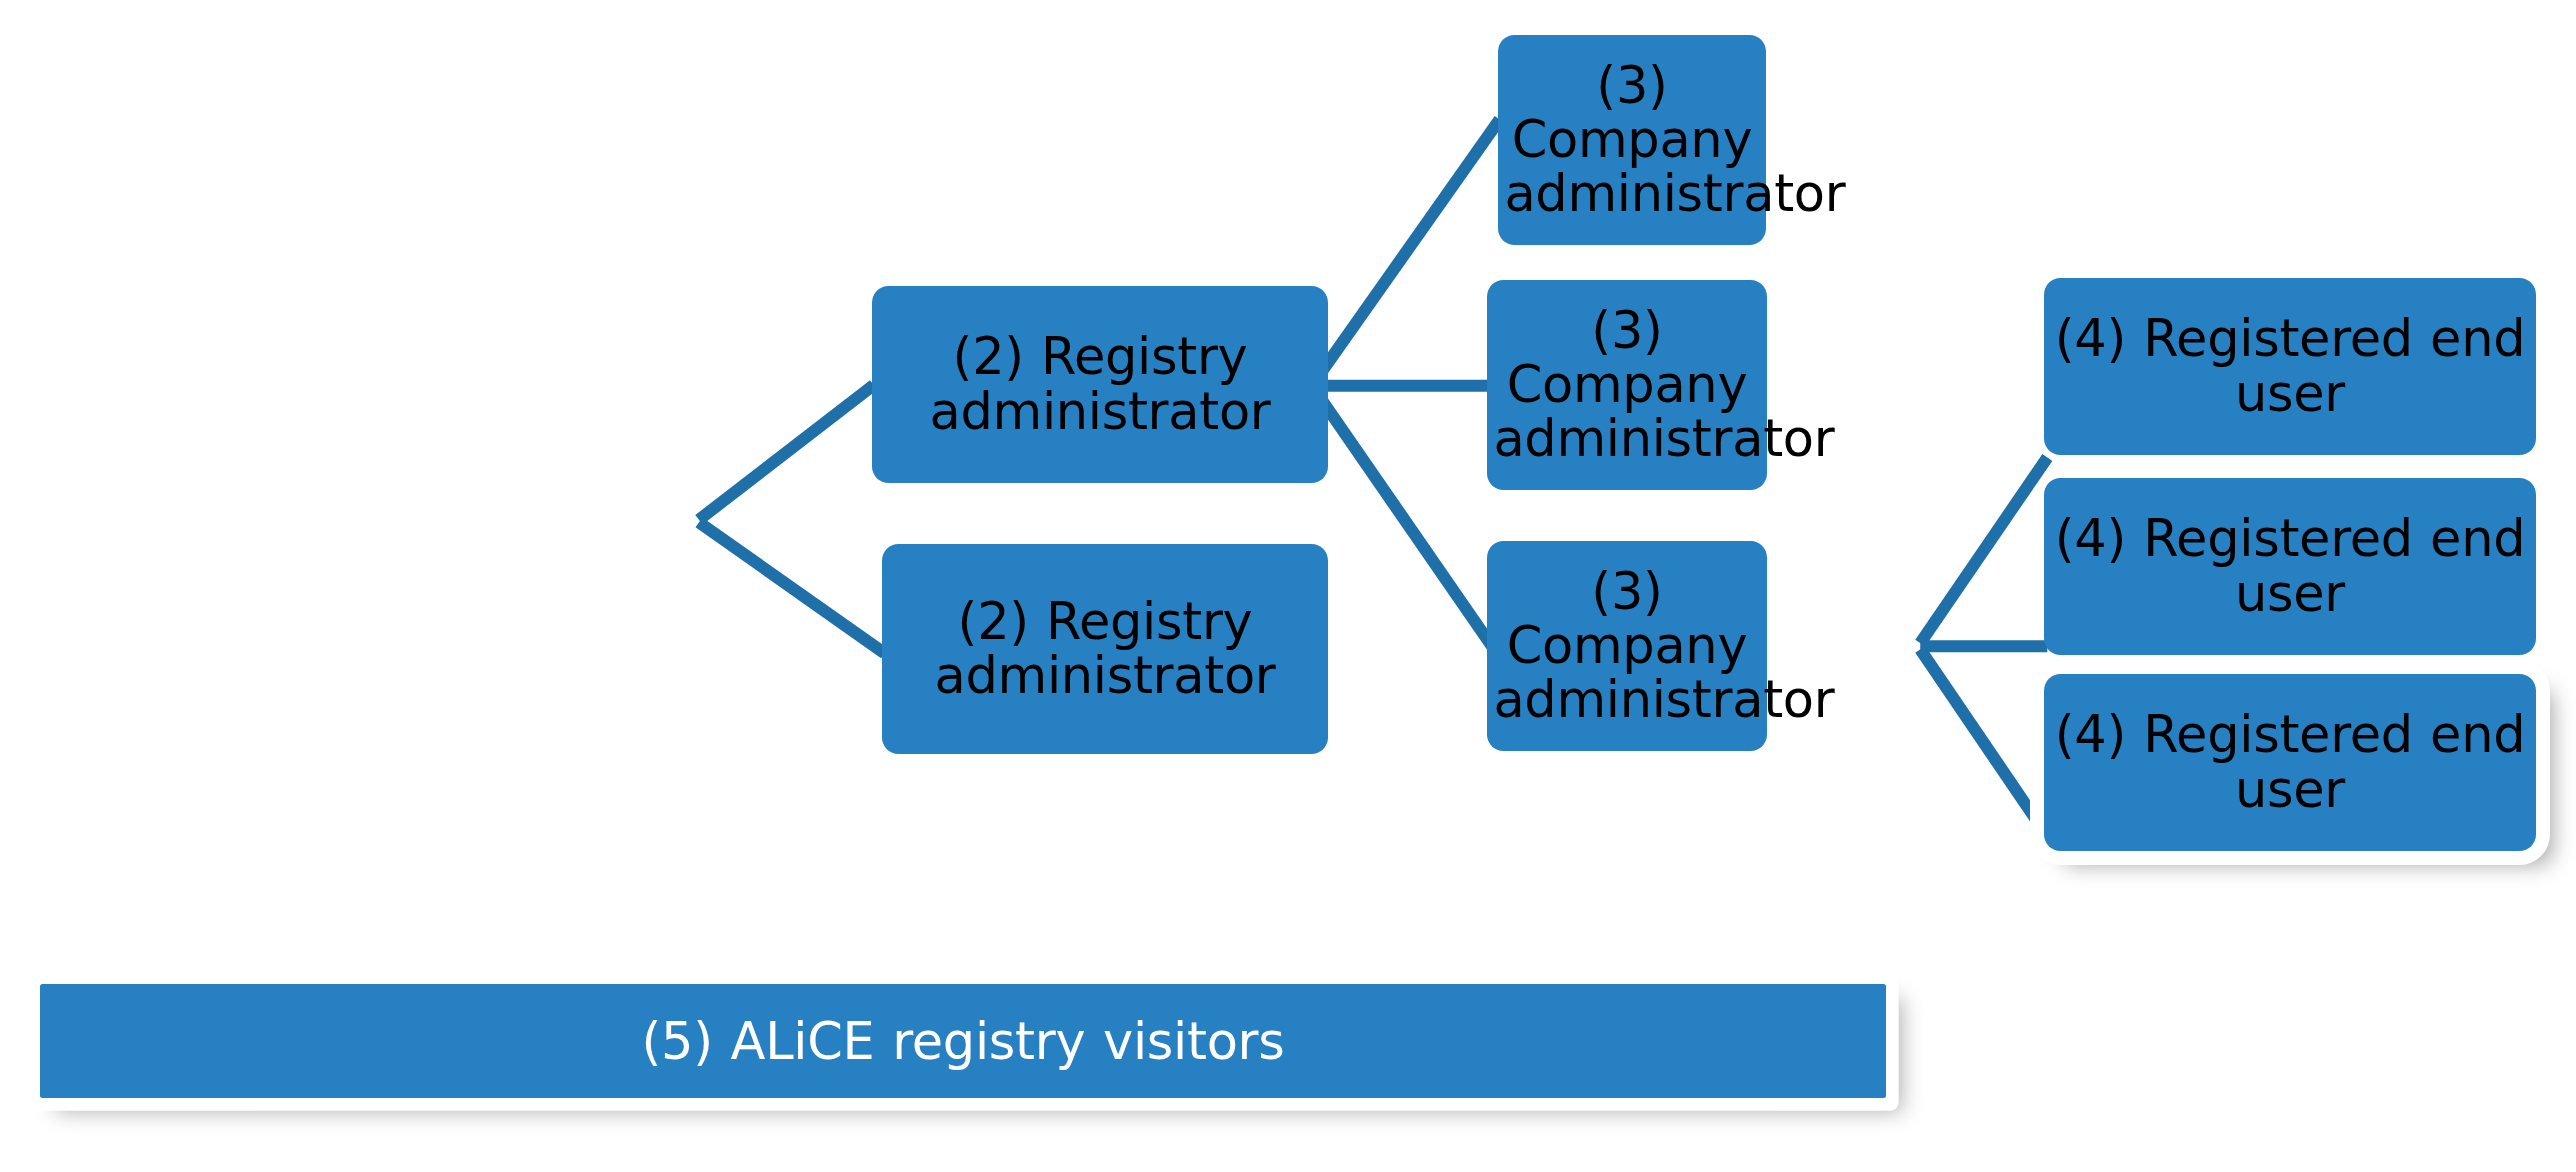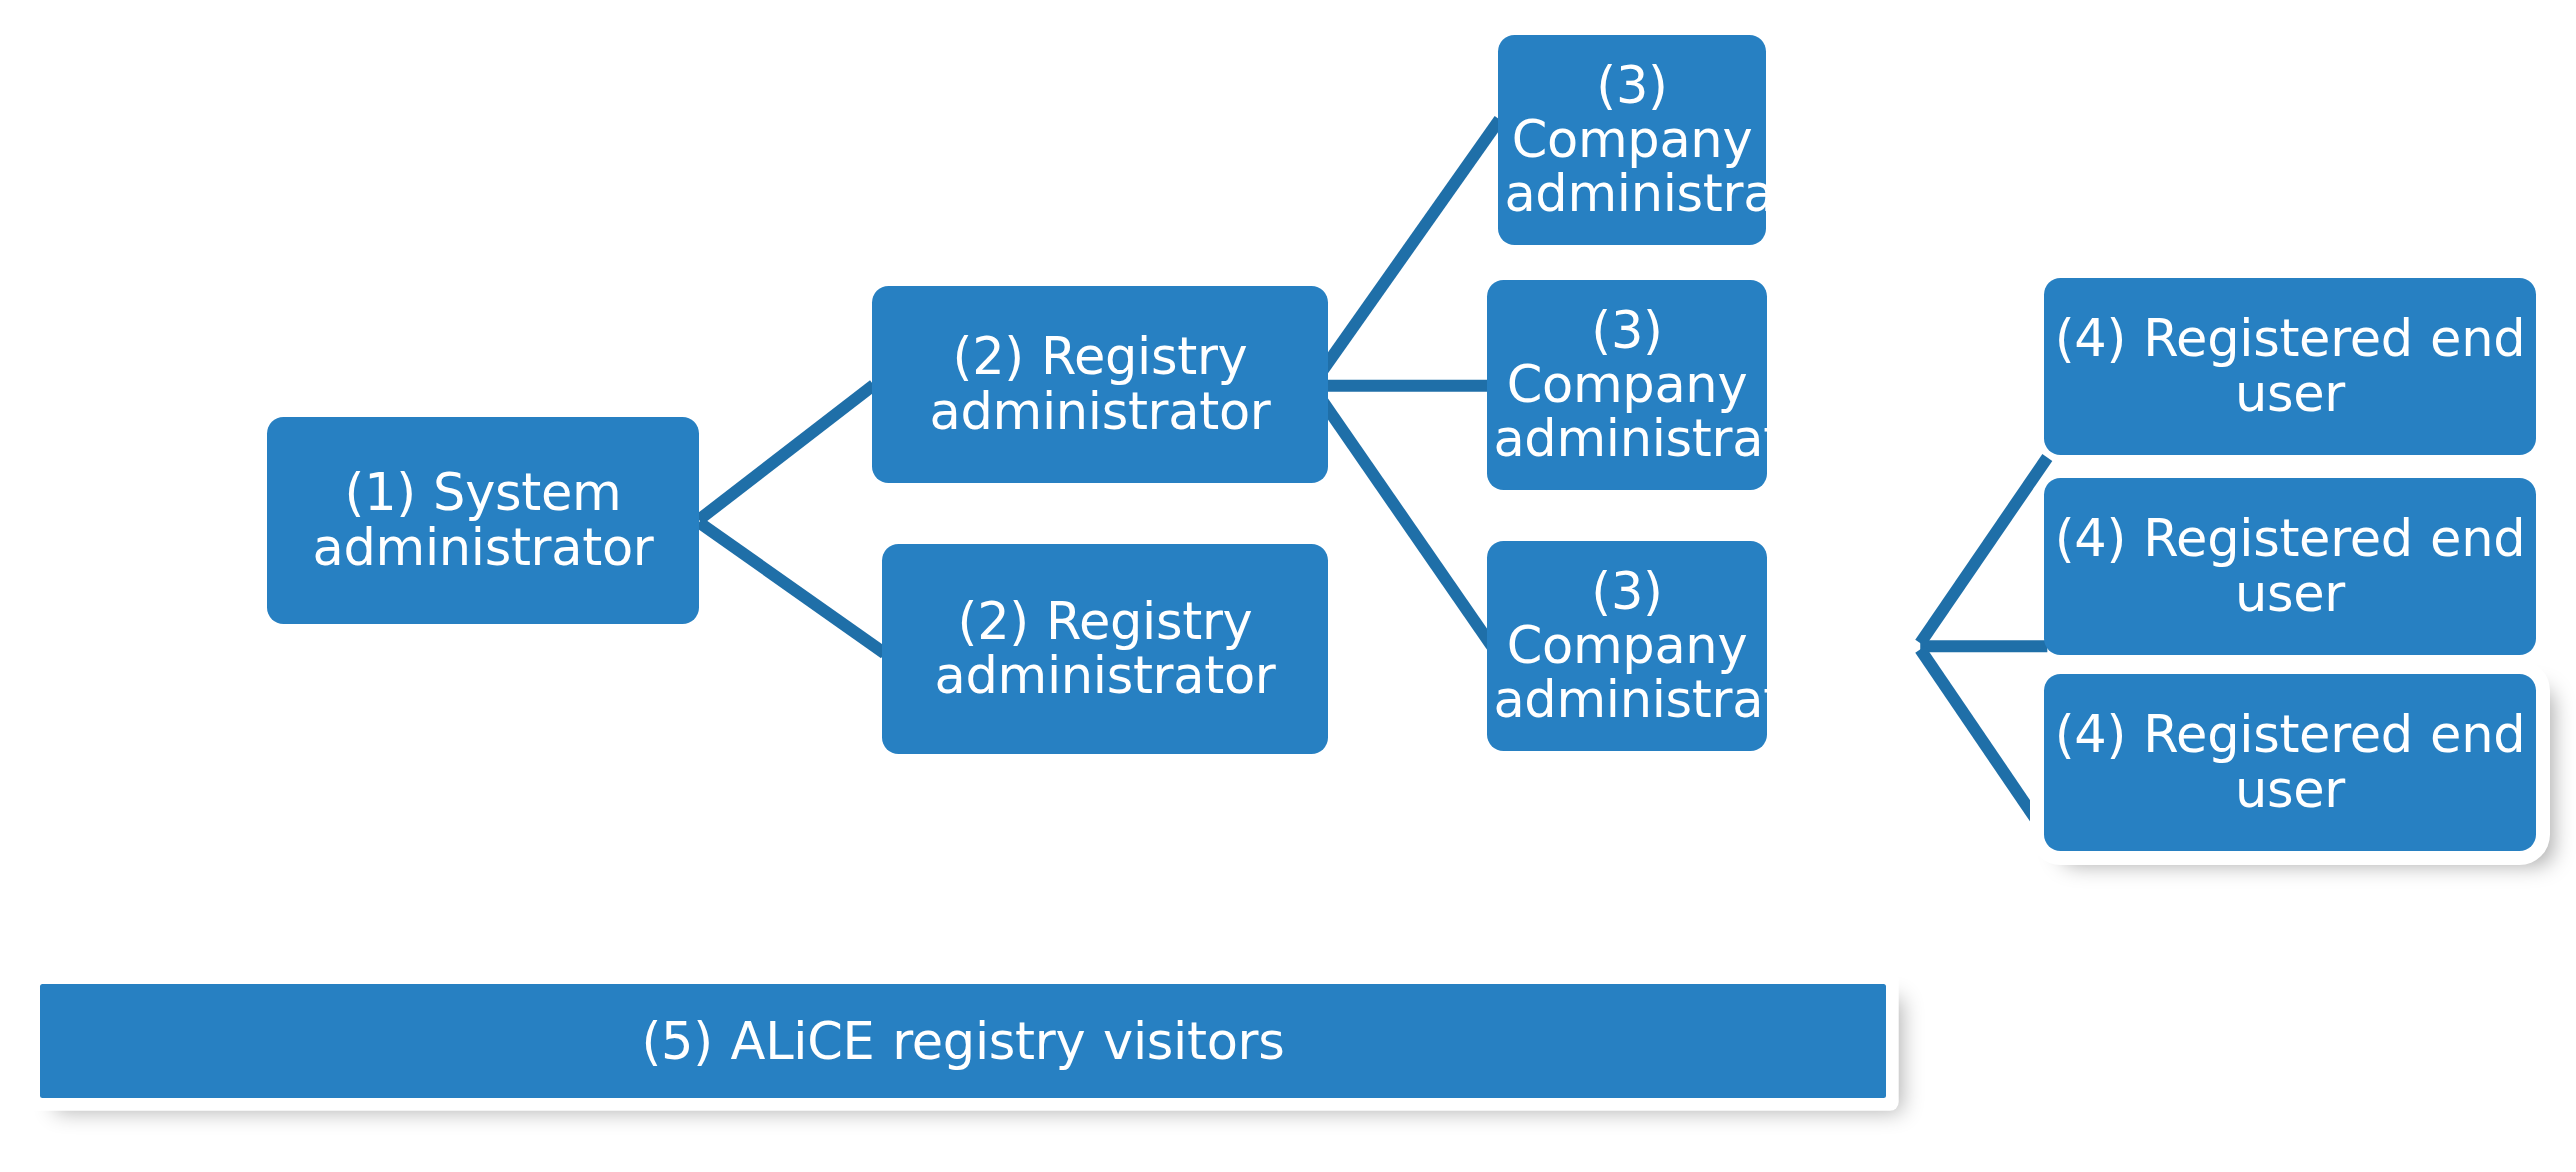--- a/index.html
+++ b/index.html
@@ -24,21 +24,21 @@
     z-index:1;
   }
   .node{
     position:absolute;
     z-index:2;
     box-sizing:border-box;
     display:flex;
     align-items:center;
     justify-content:center;
     text-align:center;
-    color:#ffffff;
+    color:#000000;
     background:#2780C2;
     border-radius:16.5px;
     padding:2.5px 6.4px;
     line-height:1.06;
     font-weight:400;
     letter-spacing:-0.3px;
     word-spacing:1.3px;
   }
   .node span{display:block;width:100%;}
 
@@ -94,23 +94,20 @@
       <line x1="2068" y1="612" x2="2350" y2="1020"></line>
 
       <line x1="3022" y1="1012" x2="3222" y2="720"></line>
 
       <line x1="3022" y1="1017" x2="3222" y2="1017"></line>
 
       <line x1="3022" y1="1022" x2="3222" y2="1316"></line>
     </g>
   </svg>
 
-  <div class="node" id="node-system-admin">
-    <span>(1) System administrator</span>
-  </div>
 
   <div class="node" id="node-registry-admin-1">
     <span>(2) Registry administrator</span>
   </div>
 
   <div class="node" id="node-registry-admin-2">
     <span>(2) Registry administrator</span>
   </div>
 
   <div class="node" id="node-company-admin-1">

